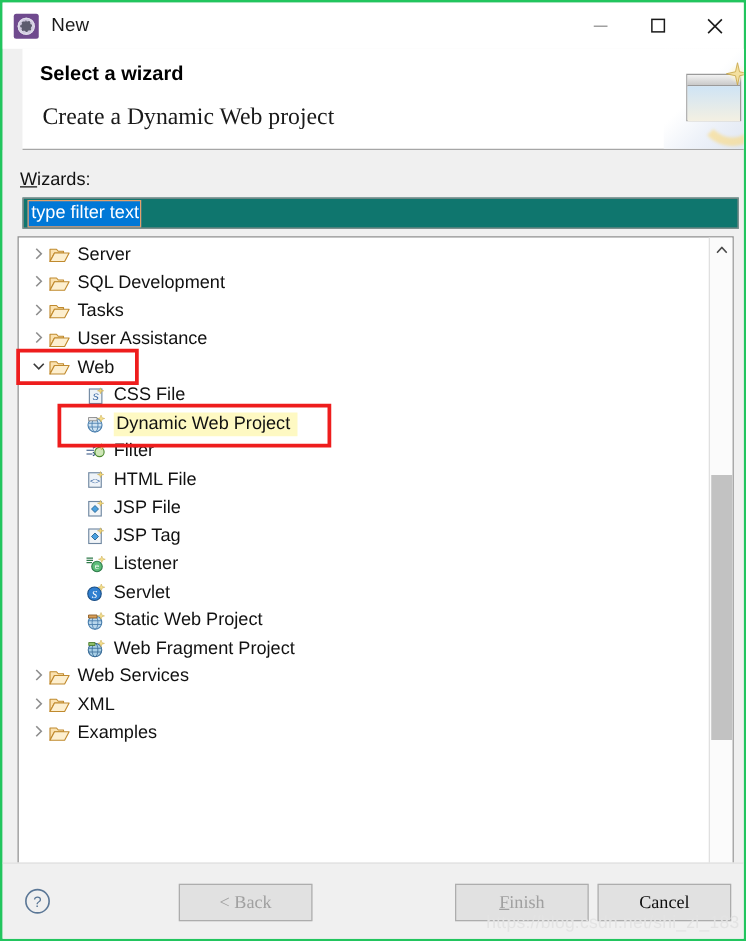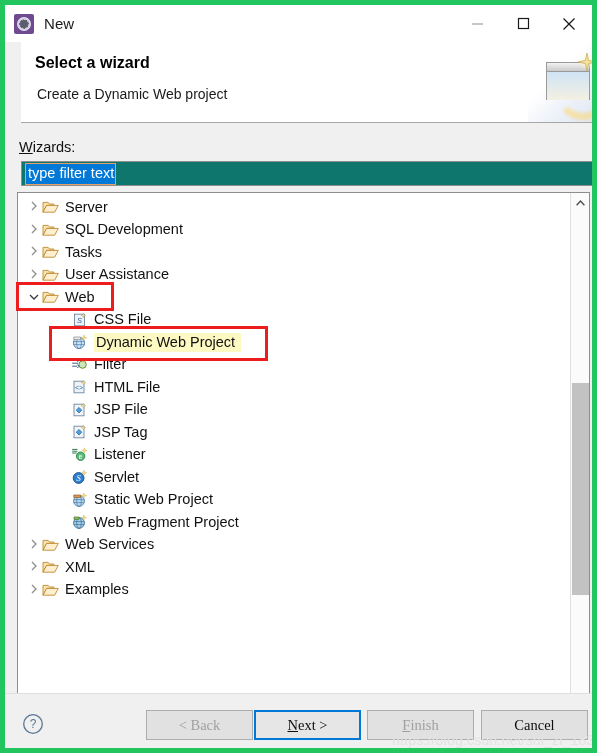--- a/index.html
+++ b/index.html
@@ -9,21 +9,21 @@
   }
   body {
     font-family: "Liberation Sans", sans-serif;
   }
   #app {
     position: relative;
     width: 597px;
     height: 753px;
     background: #f0f0f0;
     box-sizing: border-box;
-    border: 5px solid #22c55e;
+    border: 2px solid #22c55e;
     overflow: hidden;
   }
 
   
   .titlebar {
     position: absolute;
     left: 0; top: 0;
     width: 100%;
     height: 37px;
     background: #ffffff;
@@ -92,22 +92,23 @@
   .header-title {
     position: absolute;
     left: 14px; top: 12px;
     font-size: 16px;
     font-weight: bold;
     color: #000000;
   }
   .header-desc {
     position: absolute;
     left: 16px; top: 44px;
-    font-size: 14px;
+    font-size: 19px;
     color: #1a1a1a;
+    font-family: Liberation Serif, serif;
   }
   .header-image {
     position: absolute;
     right: 0; top: 0;
     width: 80px; height: 80px;
     background: linear-gradient(135deg, #ffffff 0%, #ffffff 38%, #eef2f9 62%, #dbe3f0 100%);
   }
   .hi-window {
     position: absolute;
     left: 18px; top: 20px;
@@ -598,23 +599,20 @@
   <div class="help-btn">
     <svg width="22" height="22" viewBox="0 0 22 22">
       <circle cx="11" cy="11" r="9.3" fill="none" stroke="#5b7796" stroke-width="1.3"></circle>
       <text x="11" y="15.4" font-family="Liberation Sans, sans-serif" font-size="12" fill="#5b7796" text-anchor="middle">?</text>
     </svg>
   </div>
 
   <div class="btn disabled" style="left:141px;width:107px">
     <span>&lt; Back</span>
   </div>
-  <div class="btn focused" style="left:249px;width:107px">
-    <span><u>N</u>ext &gt;</span>
-  </div>
   <div class="btn disabled" style="left:362px;width:107px">
     <span><u>F</u>inish</span>
   </div>
   <div class="btn" style="left:476px;width:107px">
     <span>Cancel</span>
   </div>
 
   <div class="watermark">https://blog.csdn.net/shi_zi_183</div>
 
   <div class="redbox" id="redbox-web"></div>

